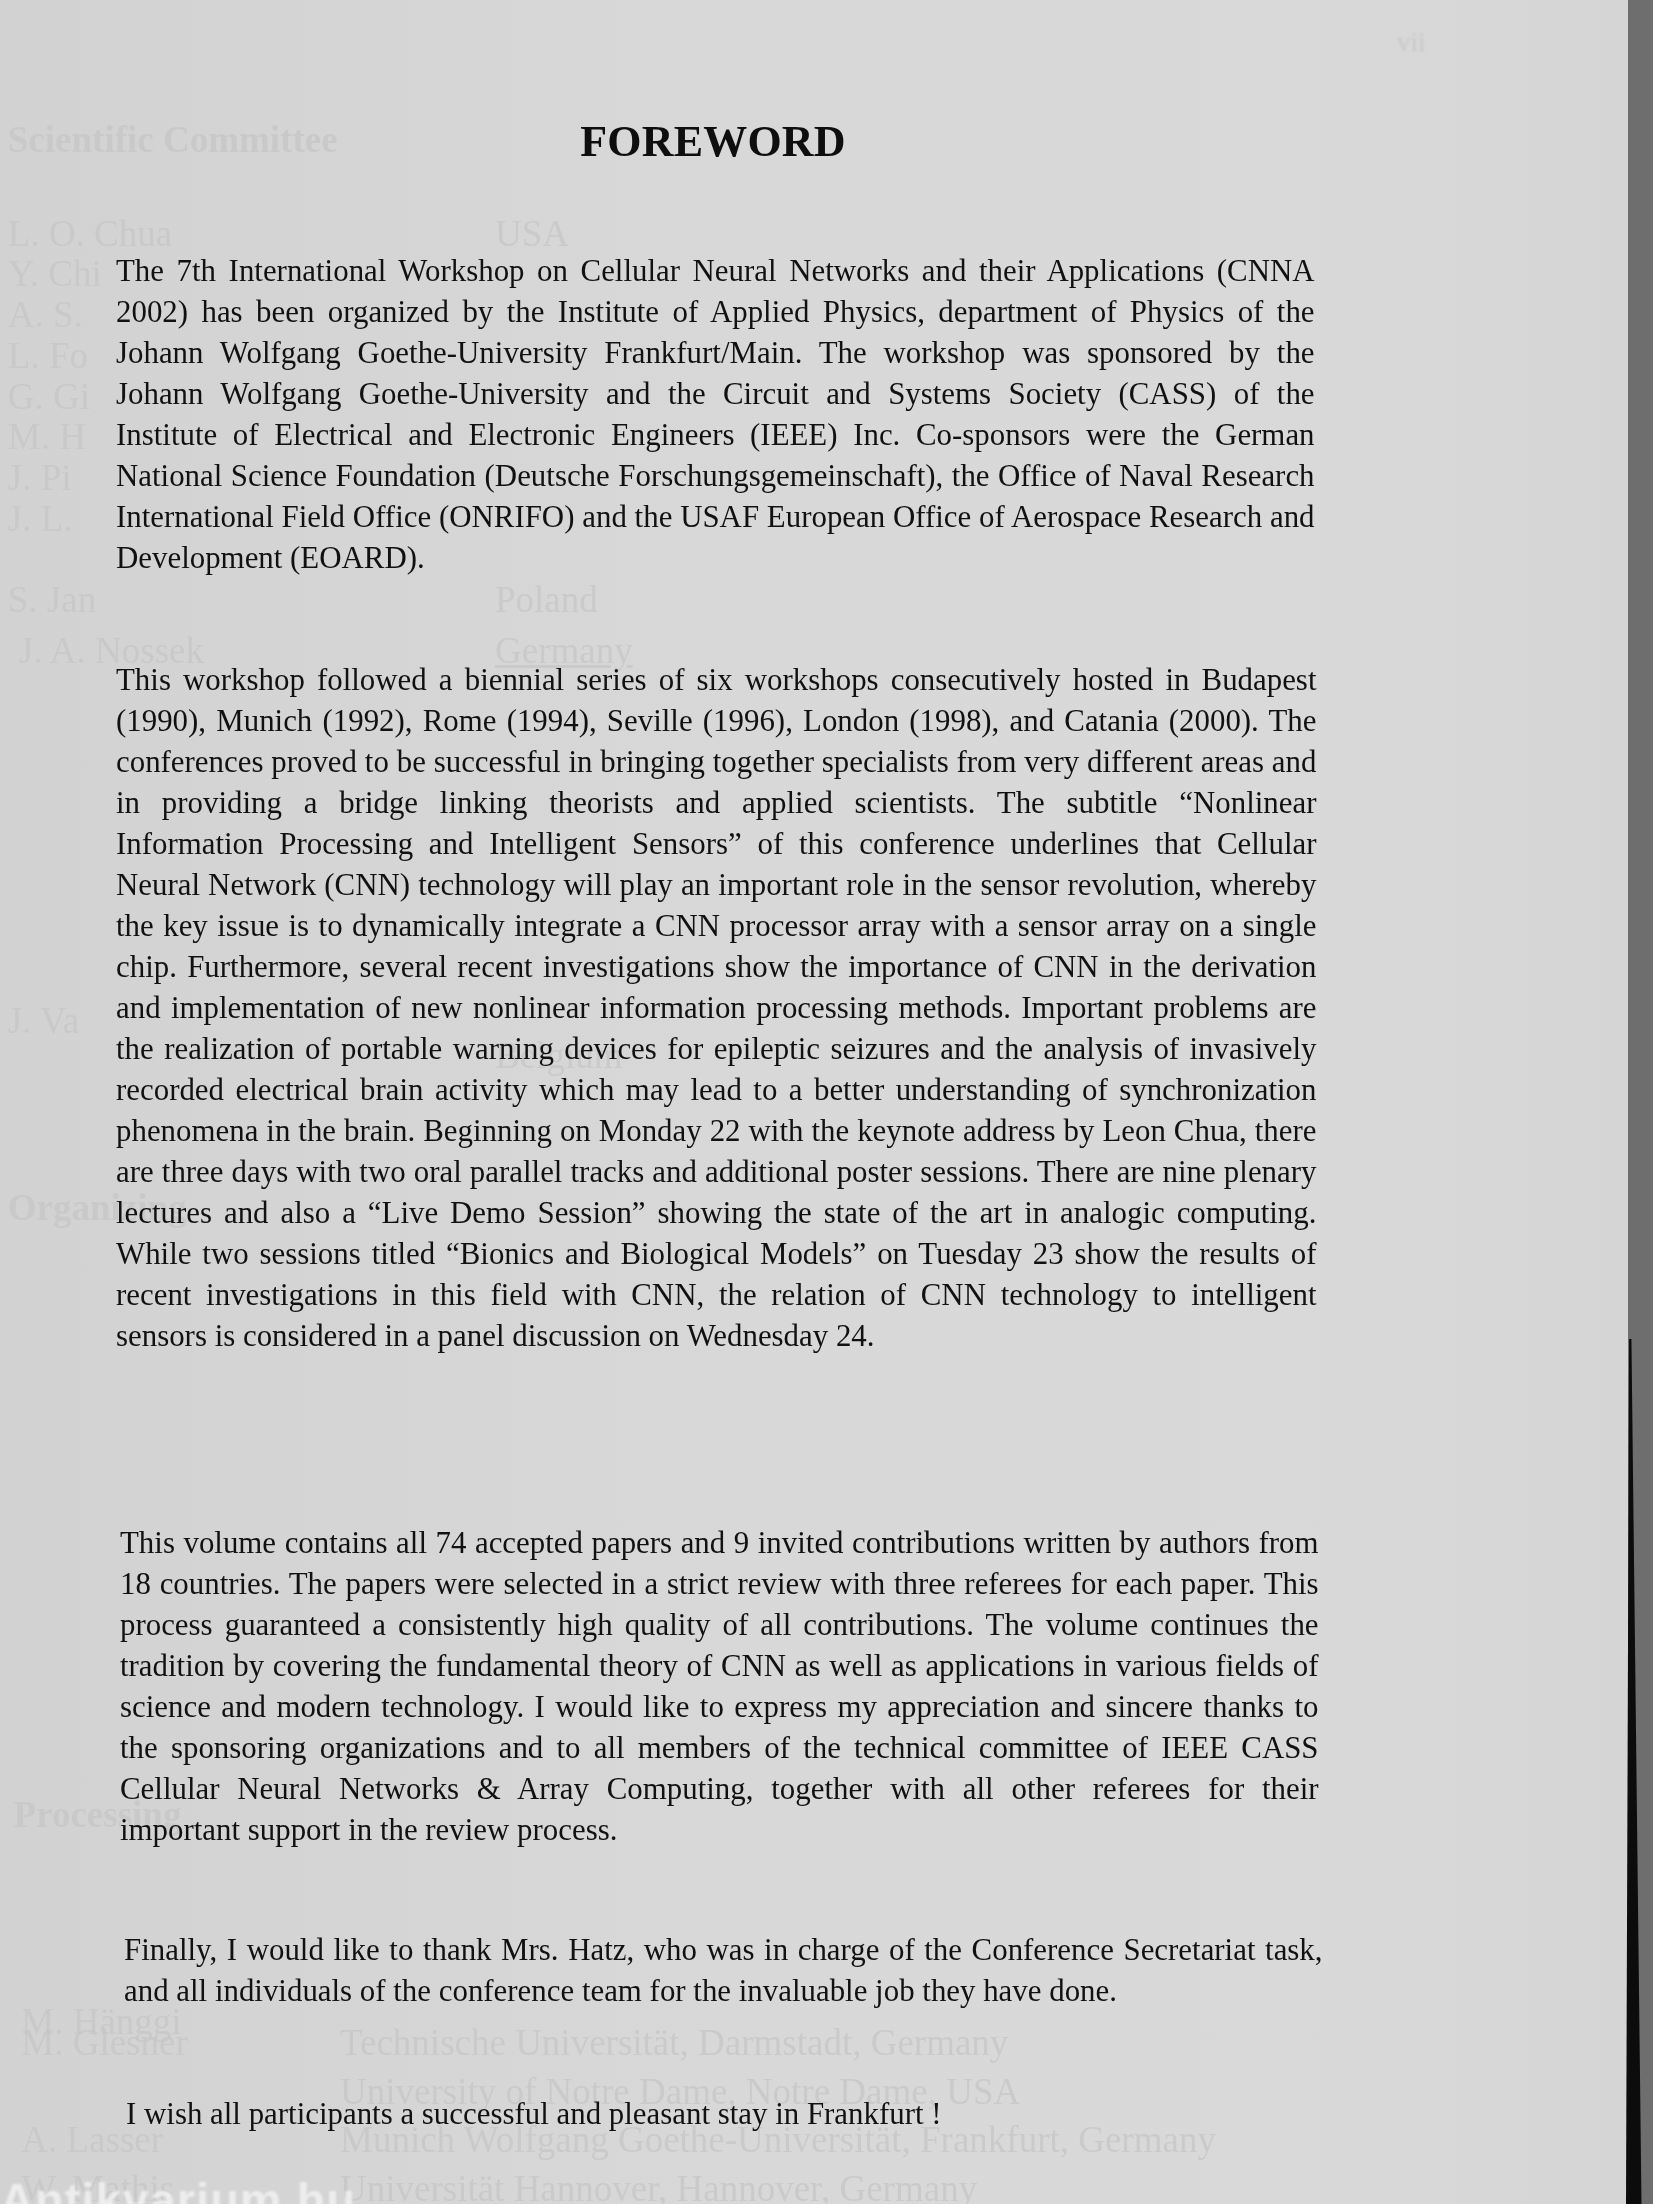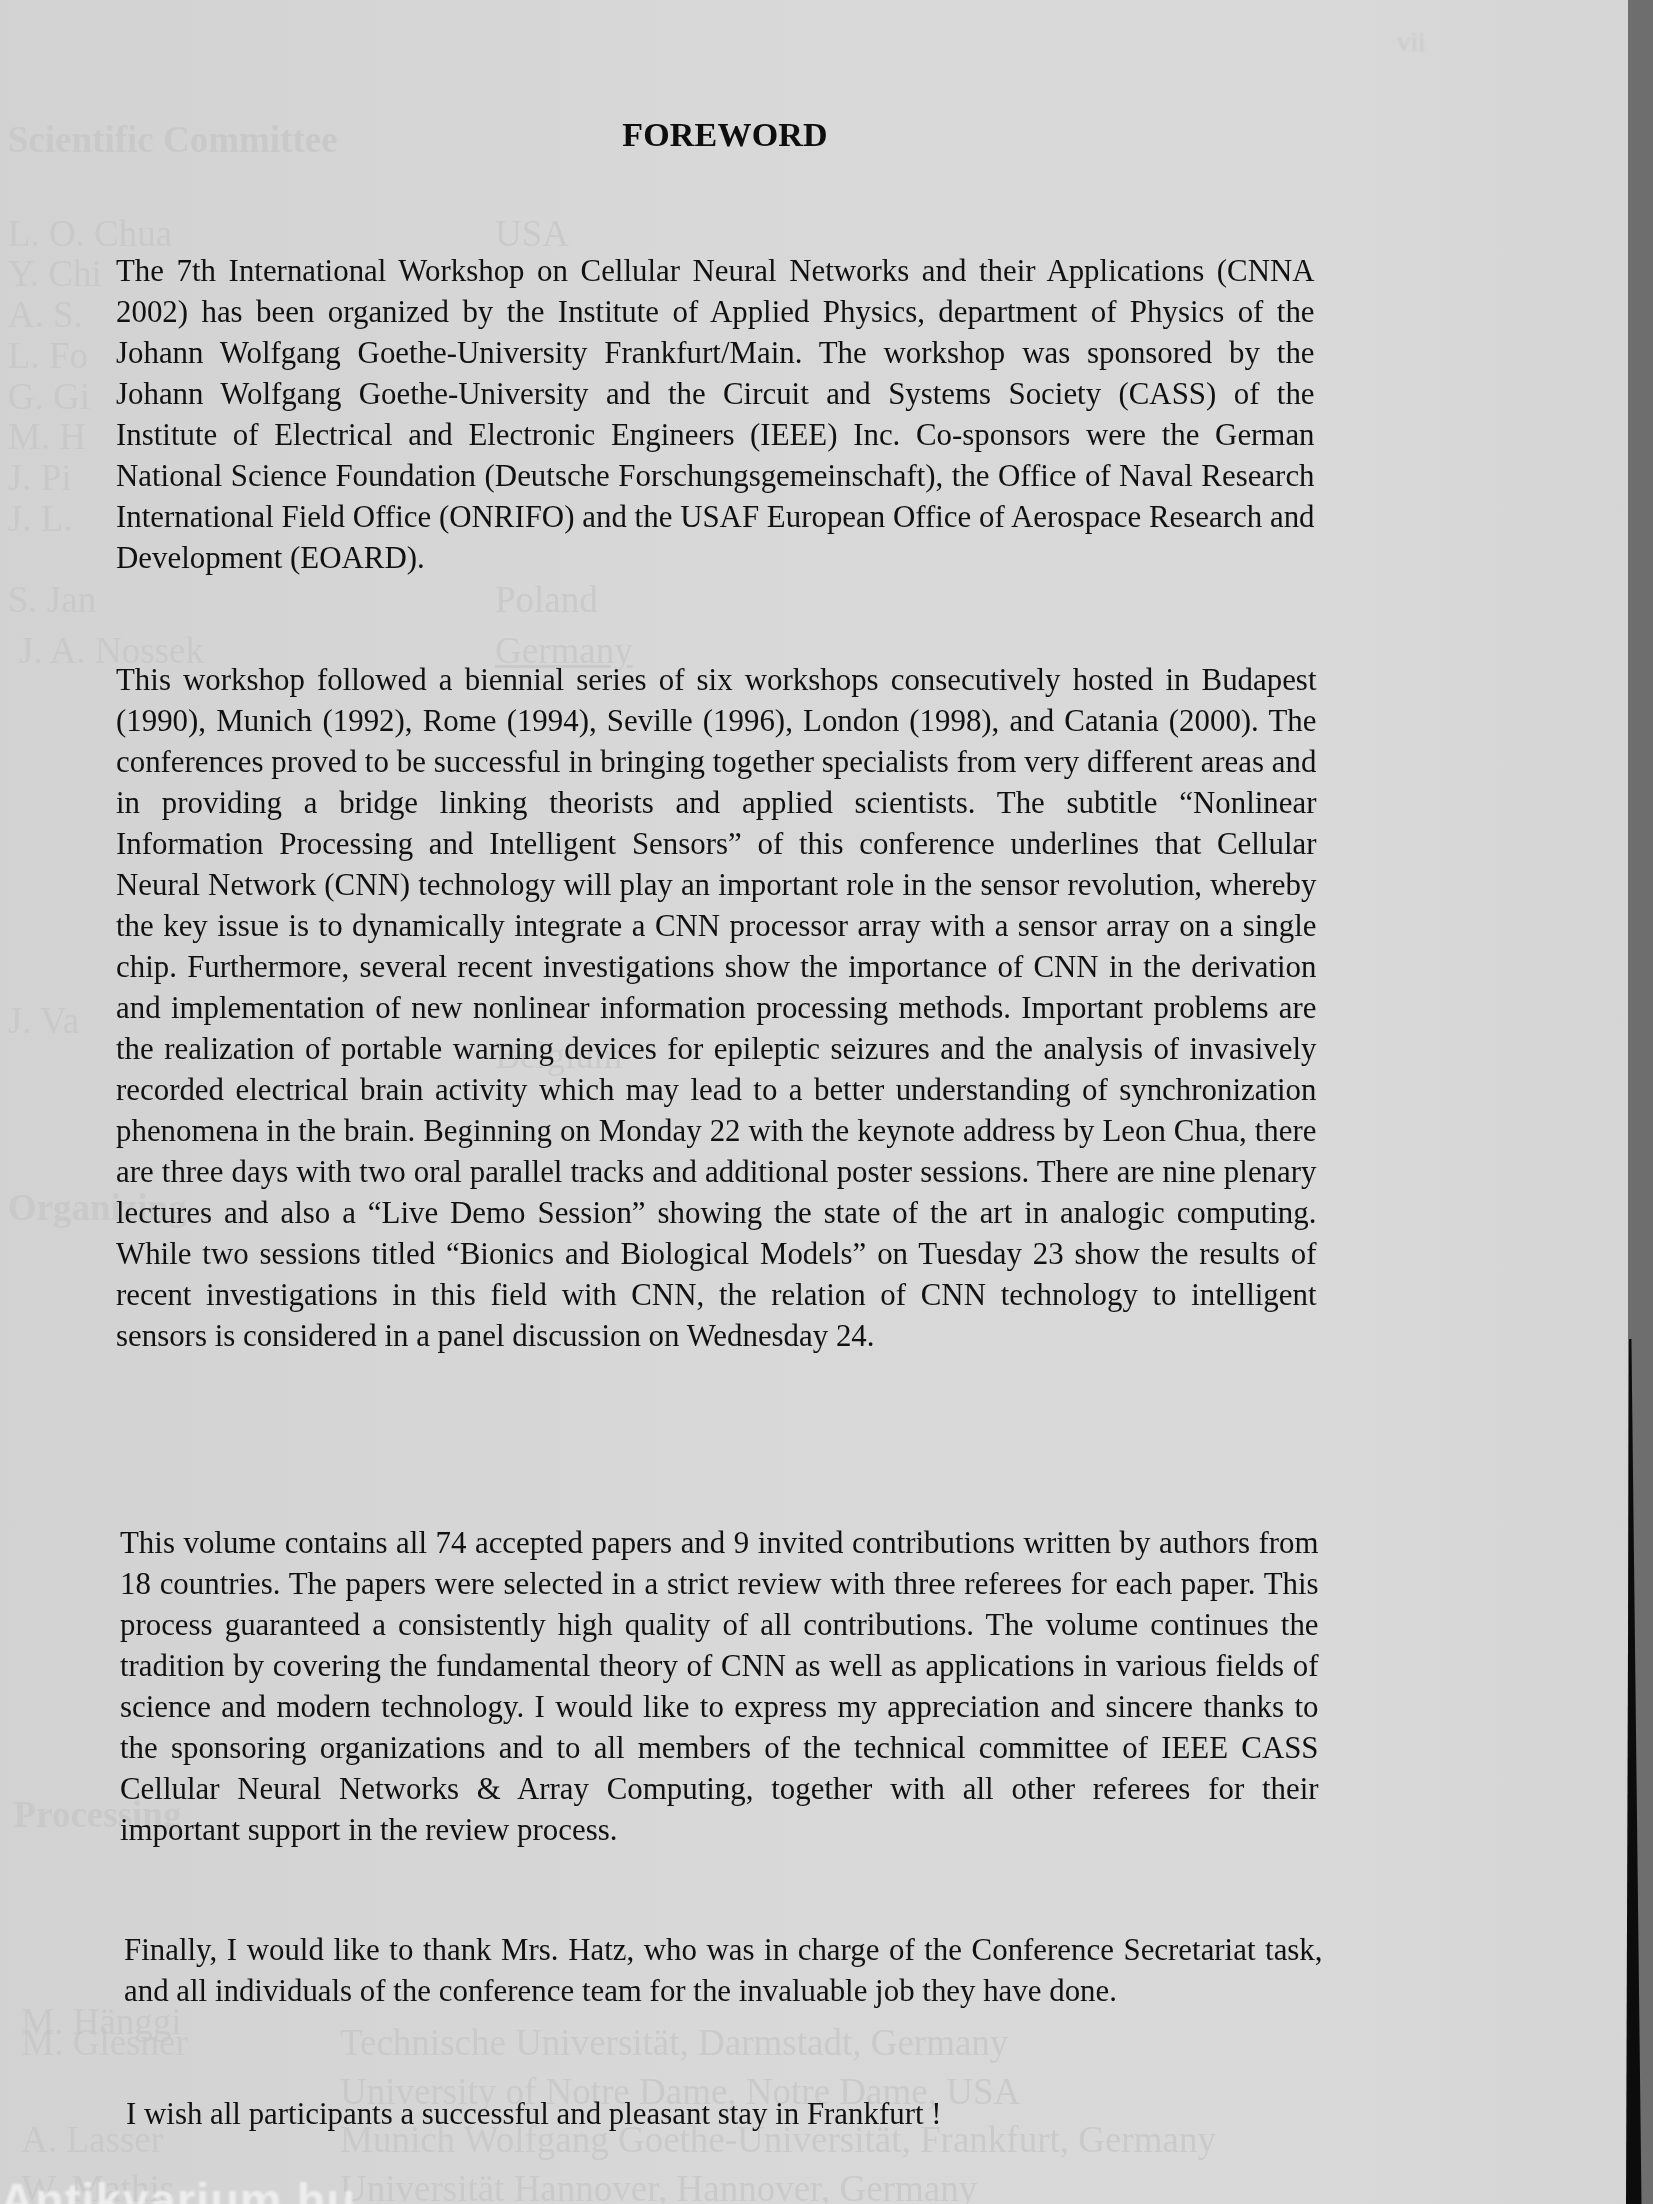--- a/index.html
+++ b/index.html
@@ -21,22 +21,22 @@
     background:#0c0c0c;
     clip-path: polygon(20% 0, 35% 0, 100% 100%, 0 100%);
   }
   
   .ghost {
     position:absolute; color:#c6c6c6; font-family:"Liberation Serif", serif;
     font-size:37px; white-space:nowrap; opacity:0.75;
   }
   .ghost.bold { font-weight:bold; }
   .title {
-    position:absolute; left:12px; width:1426px; top:116px; text-align:center;
-    font-size:34px; font-weight:bold; color:#0e0e0e; letter-spacing:0.2px;
+    position:absolute; left:0; width:1426px; top:116px; text-align:center;
+    font-size:44px; font-weight:bold; color:#0e0e0e; letter-spacing:0.2px;
   }
   .para {
     position:absolute; color:#111; font-size:32px; line-height:41px;
     text-align:justify; text-align-last:left;
     transform: scaleX(0.965); transform-origin:left top;
   }
   .p1 { left:116px; top:250px; width:1242px; }
   .p2 { left:116px; top:659px; width:1244px; }
   .p3 { left:120px; top:1522px; width:1242px; }
   .p4 { left:124px; top:1929px; width:1242px; }

